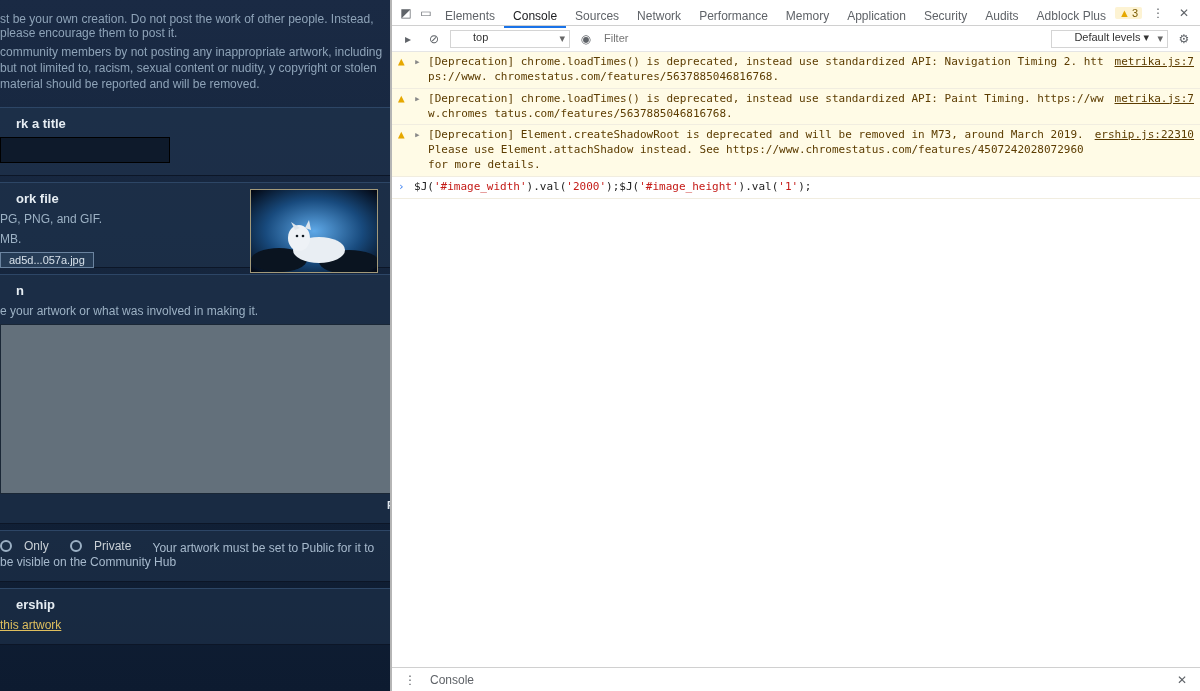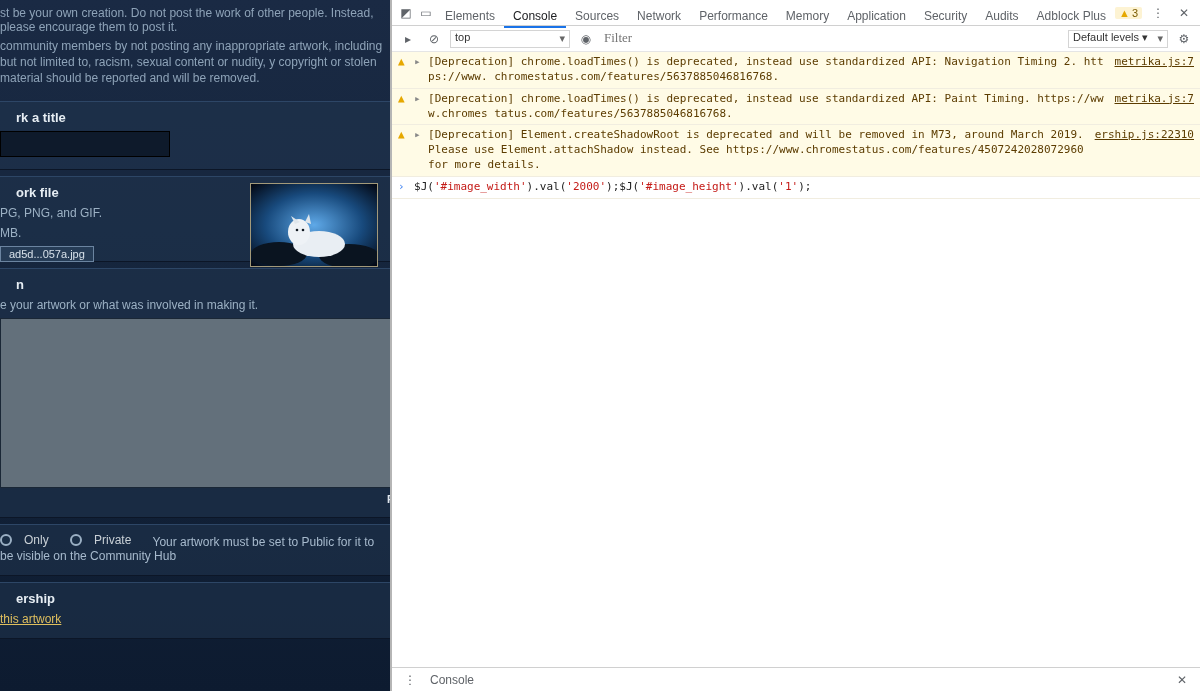--- a/index.html
+++ b/index.html
@@ -5,21 +5,21 @@
   * { margin:0; padding:0; box-sizing:border-box; }
   html,body { width:1200px; height:691px; font-family:Arial,Helvetica,sans-serif; overflow:hidden; }
   body { display:flex; }
 
   
   .steam {
     width:560px; height:691px;
     background:linear-gradient(180deg,#1a2a44 0%,#14243b 50%,#0d1b30 100%);
     color:#c9d0d6; font-size:12px; position:relative; overflow:hidden;
   }
-  .steam .notice1 { padding:6px 12px 4px 0; color:#8ea3b8; }
+  .steam .notice1 { padding:12px 12px 4px 0; color:#8ea3b8; }
   .steam .notice2 { padding:0 4px 14px 0; color:#8ea3b8; line-height:1.35; }
 
   .section { background:rgba(33,53,79,0.55); border-top:1px solid #2d4666; border-bottom:1px solid #0c1627; padding:8px 12px 12px 0; margin-bottom:6px; }
   .section h3 { font-size:13px; font-weight:bold; color:#e6edf3; margin-bottom:6px;padding-left:16px; }
   .section .sub { color:#9cb1c4; margin-bottom:6px; }
 
   .title-input {
     width:170px; height:26px; background:#0e1a2b; border:1px solid #000;
     color:#c9d0d6; padding:0 6px;
   }
@@ -49,23 +49,23 @@
   .dt { flex:1; height:691px; background:#fff; border-left:2px solid #b5b5b5; display:flex; flex-direction:column; font-size:12px; color:#333; }
   .dt-tabs { display:flex; align-items:center; gap:0; border-bottom:1px solid #d0d0d0; height:26px; padding-left:4px;}
   .dt-ico { width:20px; display:inline-flex; justify-content:center; color:#5f6368; cursor:pointer;}
   .dt-tab { padding:11px 9px 4px; color:#5f6368; cursor:pointer; white-space:nowrap;}
   .dt-tab.active { color:#202124; border-bottom:2px solid #1a73e8; padding-bottom:3px;}
   .dt-tabs .right { margin-left:auto; display:flex; align-items:center; gap:6px; padding-right:6px;}
   .warn-badge { display:inline-flex; align-items:center; gap:2px; background:#fdf3d3; color:#7a5b00; font-size:11px; padding:0 4px; border-radius:2px;}
   .warn-tri { color:#e6a800; }
 
   .dt-sub { display:flex; align-items:center; gap:6px; border-bottom:1px solid #e5e5e5; height:26px; padding:0 6px;}
-  .sel { height:18px; min-width:120px; border:1px solid #d4d4d4; font-size:11px; padding:0 18px 0 4px; color:#333; background:#fff; position:relative;}
+  .sel { height:18px; min-width:120px; border:1px solid #d4d4d4; font-size:11px; padding:0 18px 0 22px; color:#333; background:#fff; position:relative;}
   .sel::after{content:"▾"; position:absolute; right:4px; top:1px; color:#666;}
-  .filter { flex:1; border:none; border-bottom:1px solid transparent; font-size:13px; padding:2px;font-family:Liberation Serif, serif;}
+  .filter { flex:1; border:none; border-bottom:1px solid transparent; font-size:11px; padding:2px;}
   .eye { color:#5f6368; }
 
   .log { flex:1; overflow:auto; font-family:Menlo,Consolas,monospace; font-size:11px; }
   .row { display:flex; align-items:flex-start; padding:3px 6px; border-bottom:1px solid #f1ede0; gap:6px; }
   .row.w { background:#fffbe6; }
   .tri { width:10px; color:#e6a800; }
   .caret { width:8px; color:#888; }
   .msg { flex:1; color:#5c3c00; line-height:1.35; word-break:break-all;}
   .src { color:#5c3c00; text-decoration:underline; white-space:nowrap; }
   .row.prompt .tri{ color:#367cf1;}

